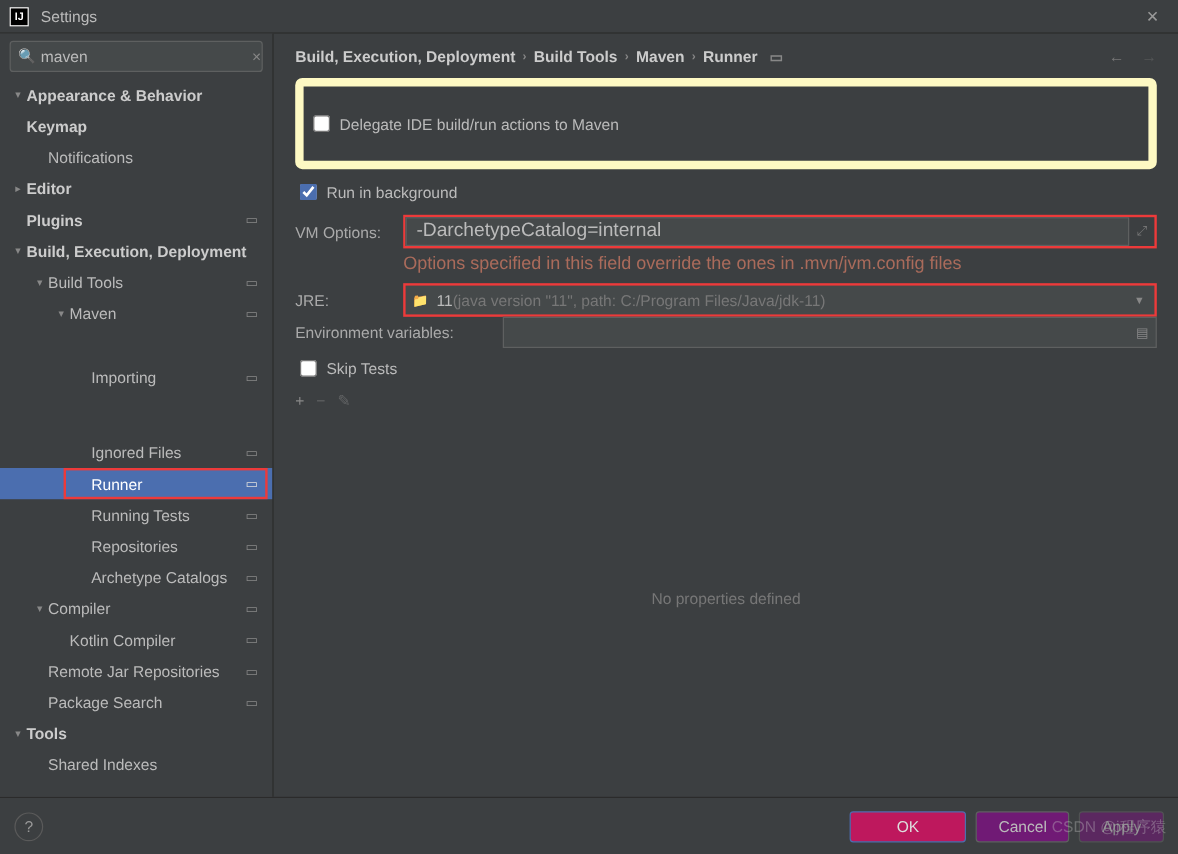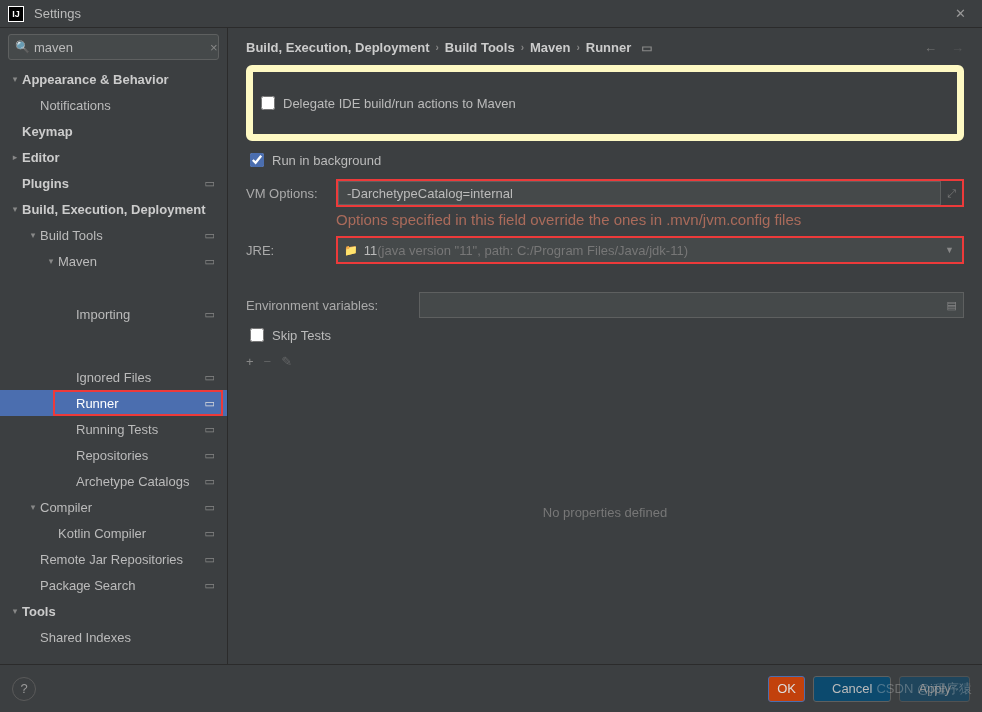--- a/index.html
+++ b/index.html
@@ -29,39 +29,39 @@
 .bc-gear { color: #888; margin-left: 10px; font-size: 12px; }
 .bc-nav { margin-left: auto; display: flex; gap: 14px; color: #777; }
 .bc-nav span { cursor: pointer; }
 .panel-box { border: 7px solid #fef9c3; border-radius: 6px; padding: 20px 8px; margin-bottom: 8px; }
 .checkbox-row { display: flex; align-items: center; height: 22px; }
 .checkbox-row input[type=checkbox] { margin-right: 8px; accent-color: #4b6eaf; width: 14px; height: 14px; }
 .form-row { display: flex; align-items: center; margin-top: 8px; }
 .form-label { width: 90px; color: #aaa; }
 .form-label-w { width: 145px; color: #aaa; }
 .vm-input-wrap { flex: 1; border: 2px solid #ed3a3a; height: 28px; display: flex; align-items: center; }
-.text-input { flex: 1; height: 24px; background: #45494a; border: 1px solid #5e6060; color: #bbb; padding: 0 8px; font-family: Arial; font-size: 13px; }
+.text-input { flex: 1; height: 24px; background: #45494a; border: 1px solid #5e6060; color: #bbb; padding: 0 8px; font-family: Arial; font-size: 16px; }
 .expand-icon { color: #777; padding: 0 6px; font-size: 11px; }
 .hint { font-size: 15px; color: #aa6b5b; margin: 4px 0 8px 90px; }
 .jre-wrap { flex: 1; border: 2px solid #ed3a3a; height: 28px; display: flex; align-items: center; background: #45494a; }
 .jre-icon { color: #4aa6d8; padding: 0 6px; font-size: 11px; }
 .jre-text { color: #bbb; }
 .jre-detail { color: #777; }
 .dd-arrow { margin-left: auto; padding: 0 8px; color: #888; font-size: 9px; }
 .env-input { flex: 1; height: 26px; background: #45494a; border: 1px solid #5e6060; display: flex; align-items: center; }
 .env-list-icon { margin-left: auto; padding: 0 6px; color: #888; font-size: 11px; }
 .props-label { margin-top: 14px; color: #aaa; }
 .toolbar-btns { display: flex; gap: 10px; margin-top: 8px; color: #888; }
 .toolbar-btns span { cursor: pointer; font-size: 13px; }
 .props-area { flex: 1; margin-top: 4px; display: flex; align-items: center; justify-content: center; color: #777; border: none; }
 .footer { height: 48px; border-top: 1px solid #2b2b2b; display: flex; align-items: center; padding: 0 12px; }
 .help-btn { width: 24px; height: 24px; border: 1px solid #5a5a5a; border-radius: 12px; display: flex; align-items: center; justify-content: center; color: #999; cursor: pointer; }
 .footer-spacer { flex: 1; }
-.btn { height: 26px; padding: 0 18px; margin-left: 8px; background: #0c4a6e; border: 1px solid #5e6060; color: #bbb; border-radius: 3px; cursor: pointer; display: flex; align-items: center; }
-.btn.primary { background: #c2410c; border-color: #4b6eaf; color: #ddd; padding: 0 8px; }
+.btn { height: 26px; padding: 0 18px; margin-left: 8px; background: #701a75; border: 1px solid #5e6060; color: #bbb; border-radius: 3px; cursor: pointer; display: flex; align-items: center; }
+.btn.primary { background: #be185d; border-color: #4b6eaf; color: #ddd; padding: 0 38px; }
 .watermark { position: absolute; right: 10px; bottom: 14px; color: rgba(200,200,200,0.35); font-size: 13px; }
 </style>
 </head>
 <body>
 
 <div class="titlebar">
   <span class="app-icon">IJ</span>
   <span class="title">Settings</span>
   <span class="close-btn">✕</span>
 </div>
@@ -71,25 +71,25 @@
     <div class="search-box">
       <span class="search-icon">🔍</span>
       <input class="search-input" value="maven" style="">
       <span class="search-clear">×</span>
     </div>
     <div class="tree">
       <div class="tree-item" style="padding-left:8px;">
         <span class="chevron">▾</span>
         <span class="tree-label bold">Appearance &amp; Behavior</span>
       </div>
-      <div class="tree-item" style="padding-left:40px;">
-        <span class="tree-label">Notifications</span>
-      </div>
       <div class="tree-item" style="padding-left:22px;">
         <span class="tree-label bold">Keymap</span>
+      </div>
+      <div class="tree-item" style="padding-left:40px;">
+        <span class="tree-label">Notifications</span>
       </div>
       <div class="tree-item" style="padding-left:8px;">
         <span class="chevron">▸</span>
         <span class="tree-label bold">Editor</span>
       </div>
       <div class="tree-item" style="padding-left:22px;">
         <span class="tree-label bold">Plugins</span>
         <span class="gear">▭</span>
       </div>
       <div class="tree-item" style="padding-left:8px;">
@@ -198,21 +198,21 @@
     <div class="form-row" style="margin-top:0;">
       <span class="form-label">JRE:</span>
       <div class="jre-wrap">
         <span class="jre-icon">📁</span>
         <span class="jre-text">11</span>
         <span class="jre-detail"> (java version "11", path: C:/Program Files/Java/jdk-11)</span>
         <span class="dd-arrow">▼</span>
       </div>
     </div>
 
-    <div class="form-row" style="margin-top:28px;gap:28px;">
+    <div class="form-row" style="margin-top:0;gap:28px;">
       <span class="form-label-w">Environment variables:</span>
       <div class="env-input">
         <span class="env-list-icon">▤</span>
       </div>
     </div>
 
     <div class="checkbox-row" style="margin-top:6px;margin-left:4px;">
       <input type="checkbox" style="">
       <span>Skip Tests</span>
     </div>

